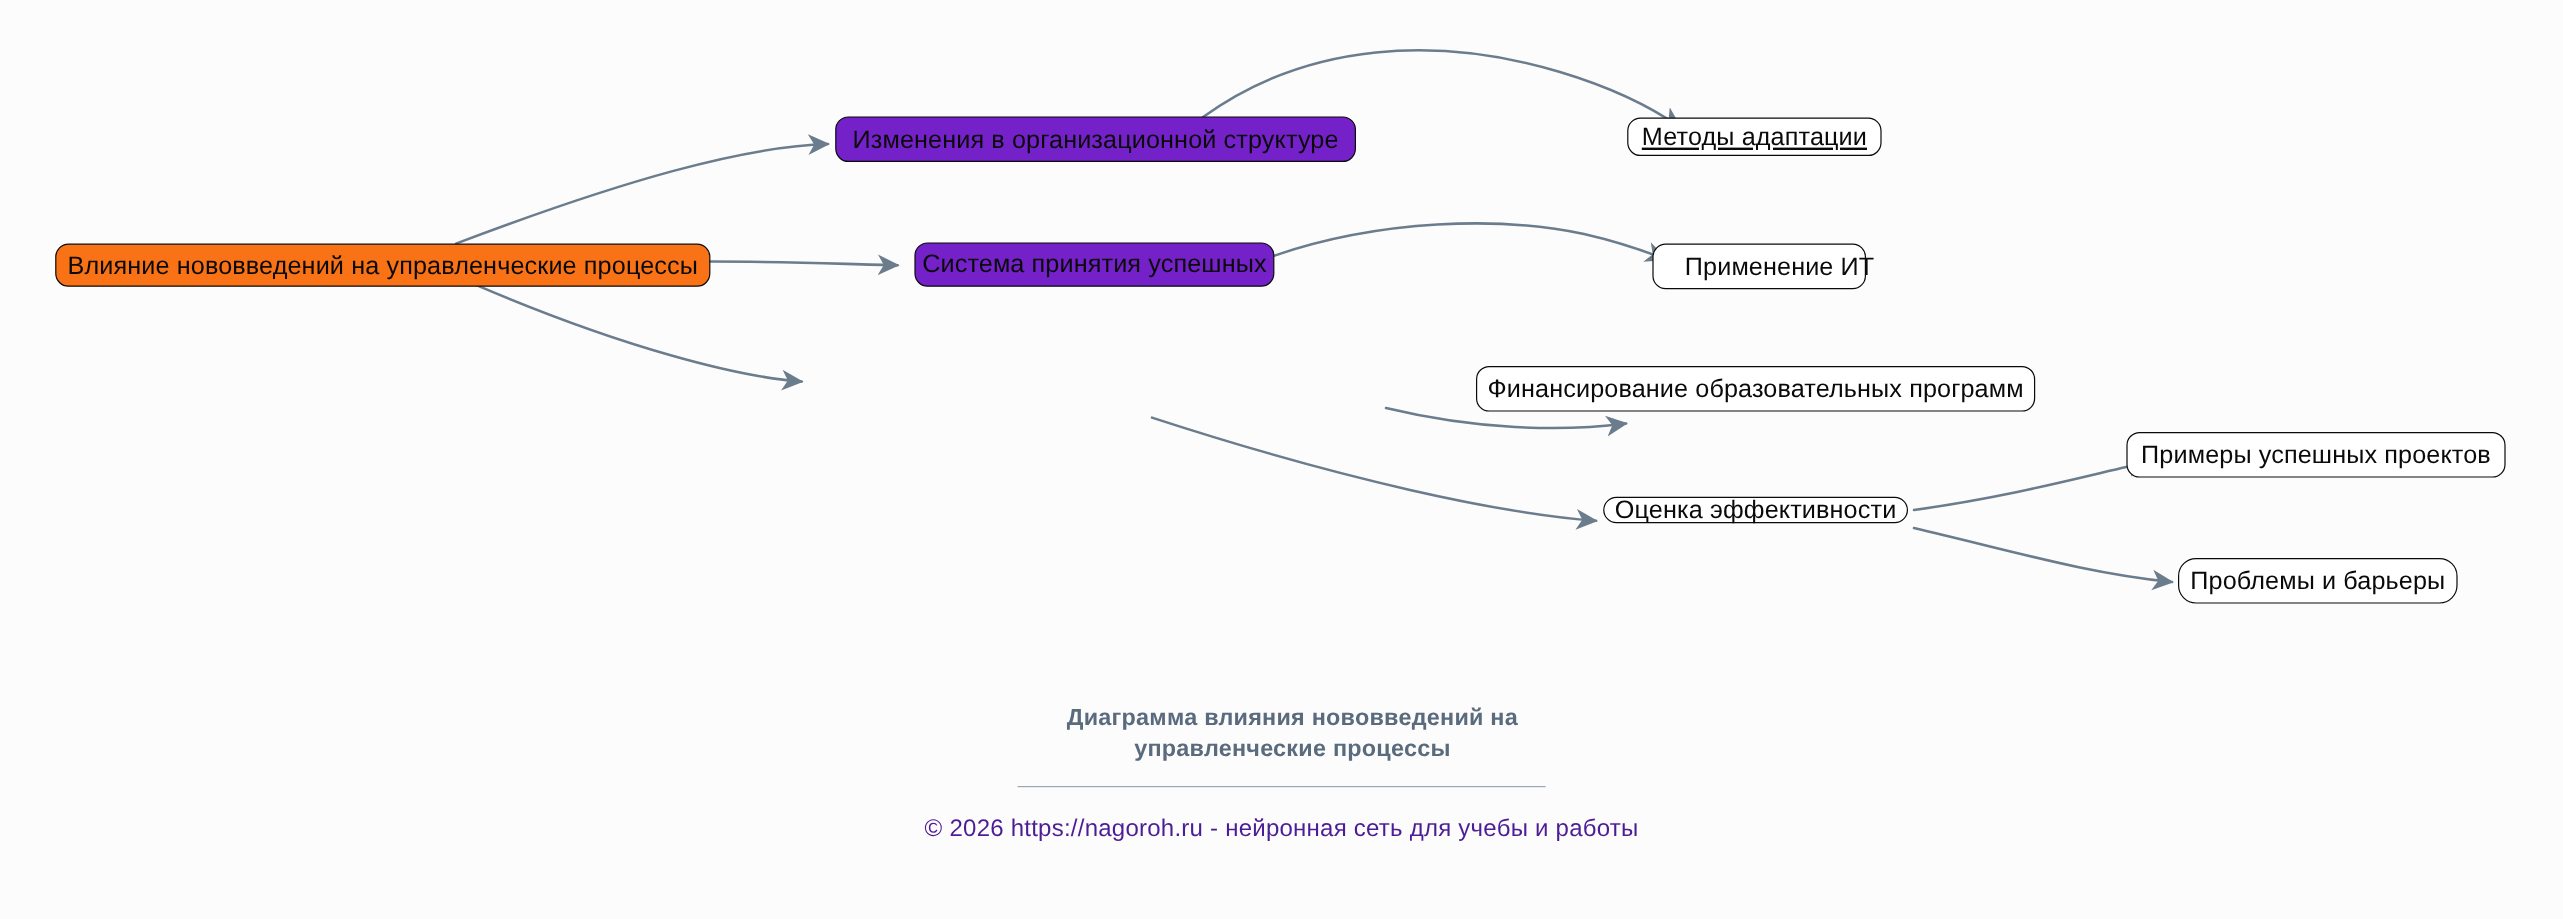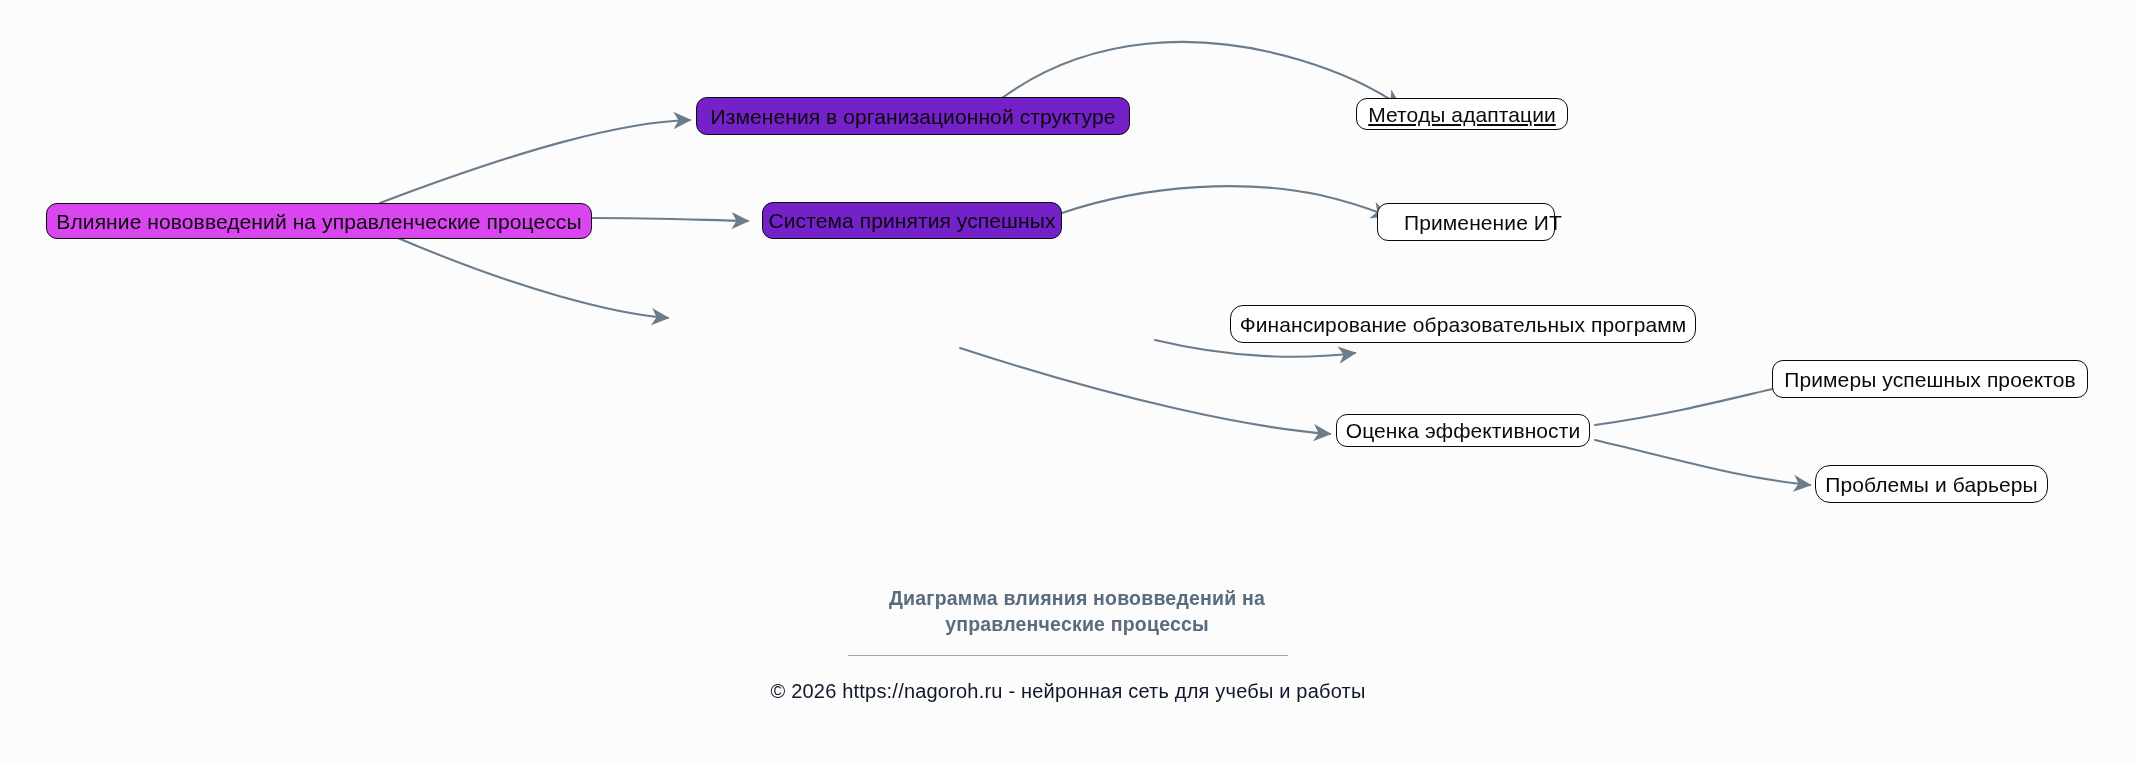--- a/index.html
+++ b/index.html
@@ -31,21 +31,21 @@
     align-items: center;
     justify-content: center;
     border-radius: 11px;
     border: 1.6px solid #0a0a0a;
     white-space: nowrap;
     color: #0a0a0a;
     letter-spacing: 0.1px;
     line-height: 1;
   }
   .node-root {
-    background: #d946ef;
+    background: #f97316;
     font-size: 21px;
   }
   .node-branch {
     background: #7521c9;
     font-size: 21px;
   }
   .node-leaf {
     background: #ffffff;
     font-size: 21px;
   }
@@ -66,21 +66,21 @@
   }
   #footer-rule {
     width: 440px;
     height: 1px;
     background: #9aa7b4;
     margin: 17px auto 0 auto;
   }
   #footer-credit {
     margin-top: 24px;
     font-size: 20px;
-    color: #0f172a;
+    color: #4c1d95;
     letter-spacing: 0.2px;
   }
 </style>
 </head>
 <body>
 
 <div id="page">
 
   <svg id="edge-layer" viewBox="0 0 2136 766" xmlns="http://www.w3.org/2000/svg">
     <defs>
@@ -121,25 +121,25 @@
 
 
   <div class="node node-leaf" style="left:1356px; top:98px; width:212px; height:32px;text-decoration:underline;">
     <span>Методы адаптации</span>
   </div>
 
   <div class="node node-leaf" style="left:1377px; top:203px; width:178px; height:38px;padding-left:34px;">
     <span>Применение ИТ</span>
   </div>
 
-  <div class="node node-leaf" style="left:1230px; top:305px; width:466px; height:38px;border-radius:13px;">
+  <div class="node node-leaf" style="left:1230px; top:305px; width:466px; height:38px;">
     <span>Финансирование образовательных программ</span>
   </div>
 
-  <div class="node node-leaf" style="left:1336px; top:414px; width:254px; height:33px;">
+  <div class="node node-leaf" style="left:1336px; top:414px; width:254px; height:22px;">
     <span>Оценка эффективности</span>
   </div>
 
   <div class="node node-leaf" style="left:1772px; top:360px; width:316px; height:38px;">
     <span>Примеры успешных проектов</span>
   </div>
 
   <div class="node node-leaf" style="left:1815px; top:465px; width:233px; height:38px;border-radius:15px;">
     <span>Проблемы и барьеры</span>
   </div>

